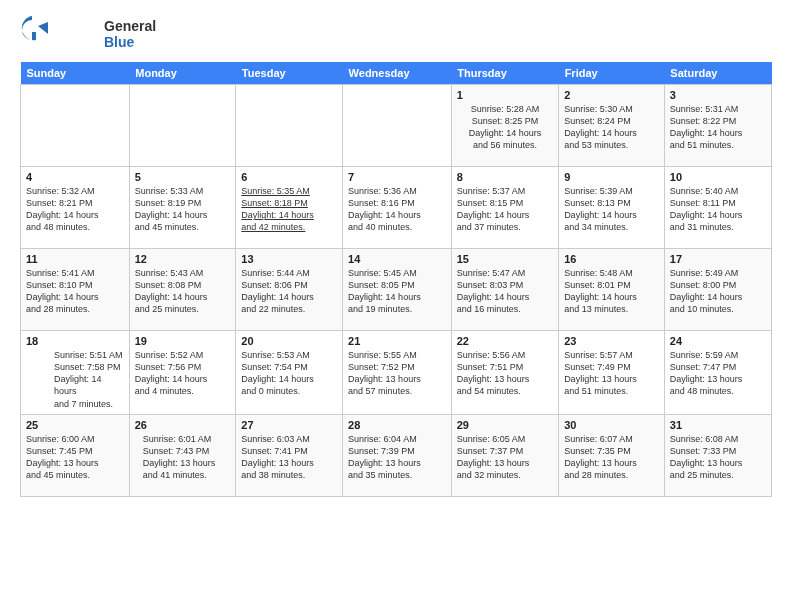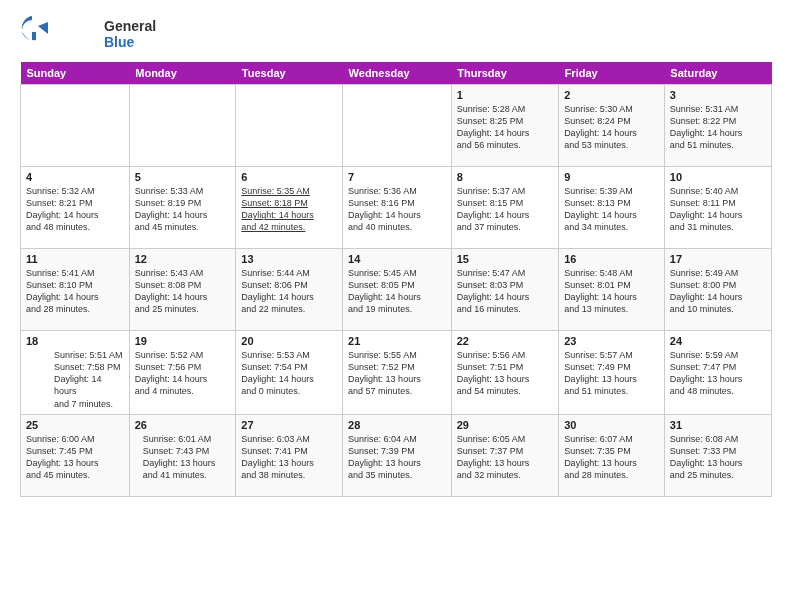--- a/index.html
+++ b/index.html
@@ -37,21 +37,21 @@
     .location {
       font-size: 14px;
       color: #555;
     }
     table {
       width: 100%;
       border-collapse: collapse;
       font-size: 10px;
     }
     thead tr th {
-      background: #a21caf;
+      background: #3b82f6;
       color: #fff;
       text-align: left;
       padding: 5px 6px;
       font-size: 11px;
       font-weight: bold;
     }
     tbody tr td {
       border: 1px solid #ccc;
       vertical-align: top;
       padding: 4px 5px;
@@ -111,21 +111,21 @@
         </tr>
     </thead>
     <tbody id="calendar-body">
     <tr>
           <td class="empty-cell"></td>
           <td class="empty-cell"></td>
           <td class="empty-cell"></td>
           <td class="empty-cell"></td>
           <td>
             <div class="day-num">1</div>
-            <div class="day-info" style="white-space: pre-line;">Sunrise: 5:28 AM
+            <div class="day-info" style="white-space: pre-line; text-align: center;">Sunrise: 5:28 AM
 Sunset: 8:25 PM
 Daylight: 14 hours
 and 56 minutes.</div>
           </td>
           <td>
             <div class="day-num">2</div>
             <div class="day-info" style="white-space: pre-line;">Sunrise: 5:30 AM
 Sunset: 8:24 PM
 Daylight: 14 hours
 and 53 minutes.</div>

